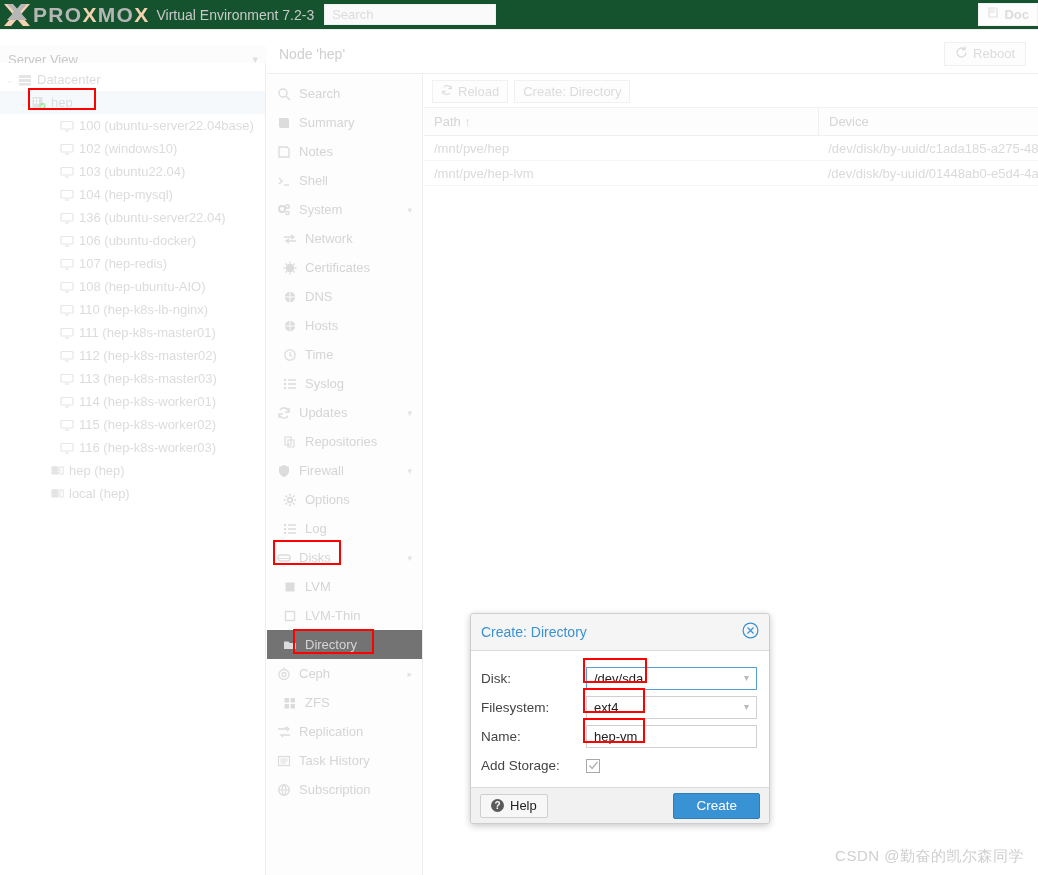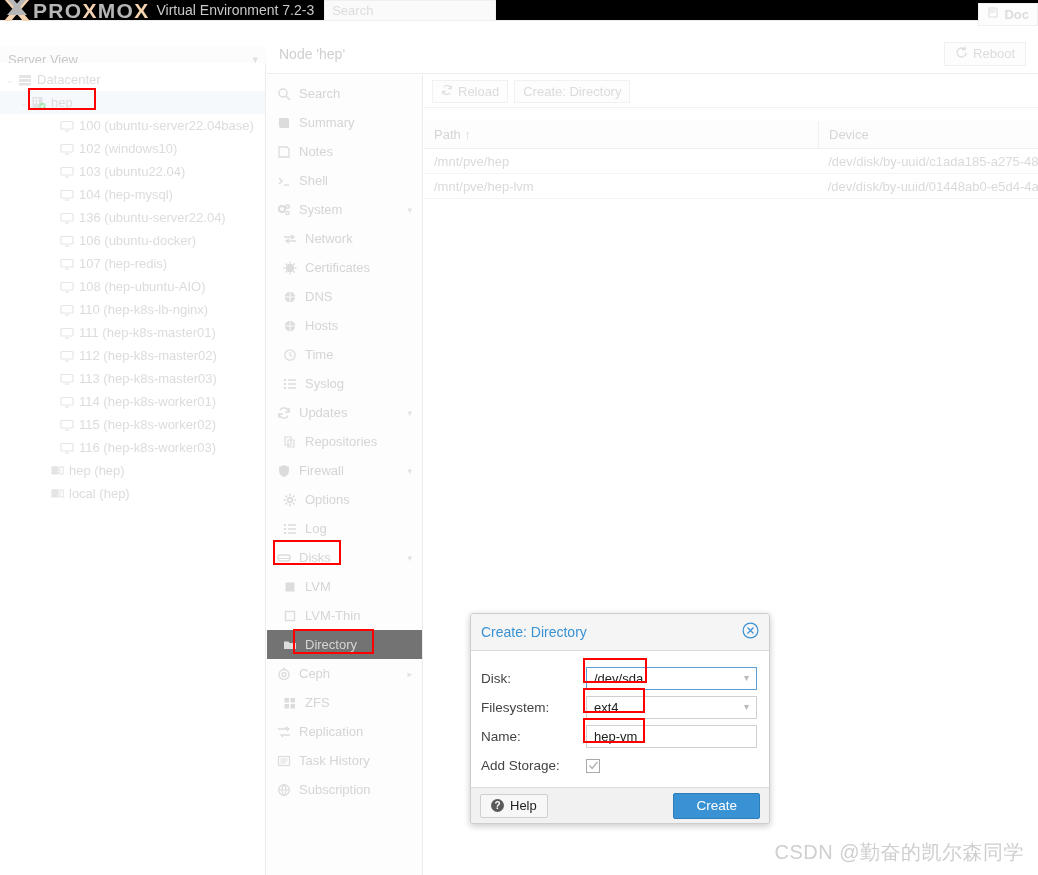--- a/index.html
+++ b/index.html
@@ -10,22 +10,22 @@
     font-family: "Liberation Sans", sans-serif;
     background: #ffffff;
   }
   body { position: relative; }
 
   
   #app-layer { position: absolute; inset: 0; }
 
   
   .topbar {
-    position: absolute; top: 0; left: 0; width: 1038px; height: 21px;
-    background: #000000; border-bottom: 1px solid #ededed;
+    position: absolute; top: 0; left: 0; width: 1038px; height: 30px;
+    background: #14532d; border-bottom: 1px solid #ededed;
     display: flex; align-items: center;
   }
   .logo-wrap { display: flex; align-items: center; padding-left: 4px; height: 26px; }
   .logo-x { width: 26px; height: 24px; position: relative; margin-right: 3px; }
   .logo-x svg { display: block; }
   .logo-text { font-size: 21px; font-weight: bold; letter-spacing: 1.3px; line-height: 1; }
   .lg { color: #b6b6b6; }
   .lo { color: #f5d2b0; }
   .ve-text {
     color: #c9c9c9; font-size: 14px; margin-left: 7px; white-space: nowrap;
@@ -126,21 +126,21 @@
     padding: 0 8px; border-bottom: 1px solid #f2f2f2;
   }
   .cbtn {
     display: flex; align-items: center; gap: 5px;
     border: 1px solid #f1f1f1; background: #fdfdfd;
     height: 23px; padding: 0 8px; color: #dcdcdc; font-size: 13px;
     white-space: nowrap;
   }
   .grid-head {
     display: flex; height: 28px; align-items: center;
-    border-bottom: 1px solid #f0f0f0; background: #fdfdfd; margin-top: 13px;
+    border-bottom: 1px solid #f0f0f0; background: #fdfdfd;
   }
   .gh-cell {
     font-size: 13px; color: #d5d5d5; padding-left: 10px;
     height: 28px; display: flex; align-items: center;
   }
   .gh-path { width: 395px; border-right: 1px solid #f0f0f0; }
   .grid-row {
     display: flex; height: 25px; align-items: center;
     border-bottom: 1px solid #f4f4f4;
   }
@@ -197,21 +197,21 @@
     justify-content: center; font-weight: bold;
   }
   .create-btn {
     background: #3892d4; border: 1px solid #2d7fba; border-radius: 2px;
     color: #fff; font-size: 13.5px; height: 26px; padding: 0 22px;
     cursor: pointer; display: flex; align-items: center;
   }
 
   .watermark {
     position: absolute; right: 14px; bottom: 9px;
-    color: #cfcfcf; font-size: 20px; letter-spacing: 0.5px;
+    color: #cfcfcf; font-size: 15px; letter-spacing: 0.5px;
     z-index: 90;
   }
 </style>
 </head>
 <body>
 
 <div id="app-layer">
 
   <div class="topbar">
     <div class="logo-wrap">

